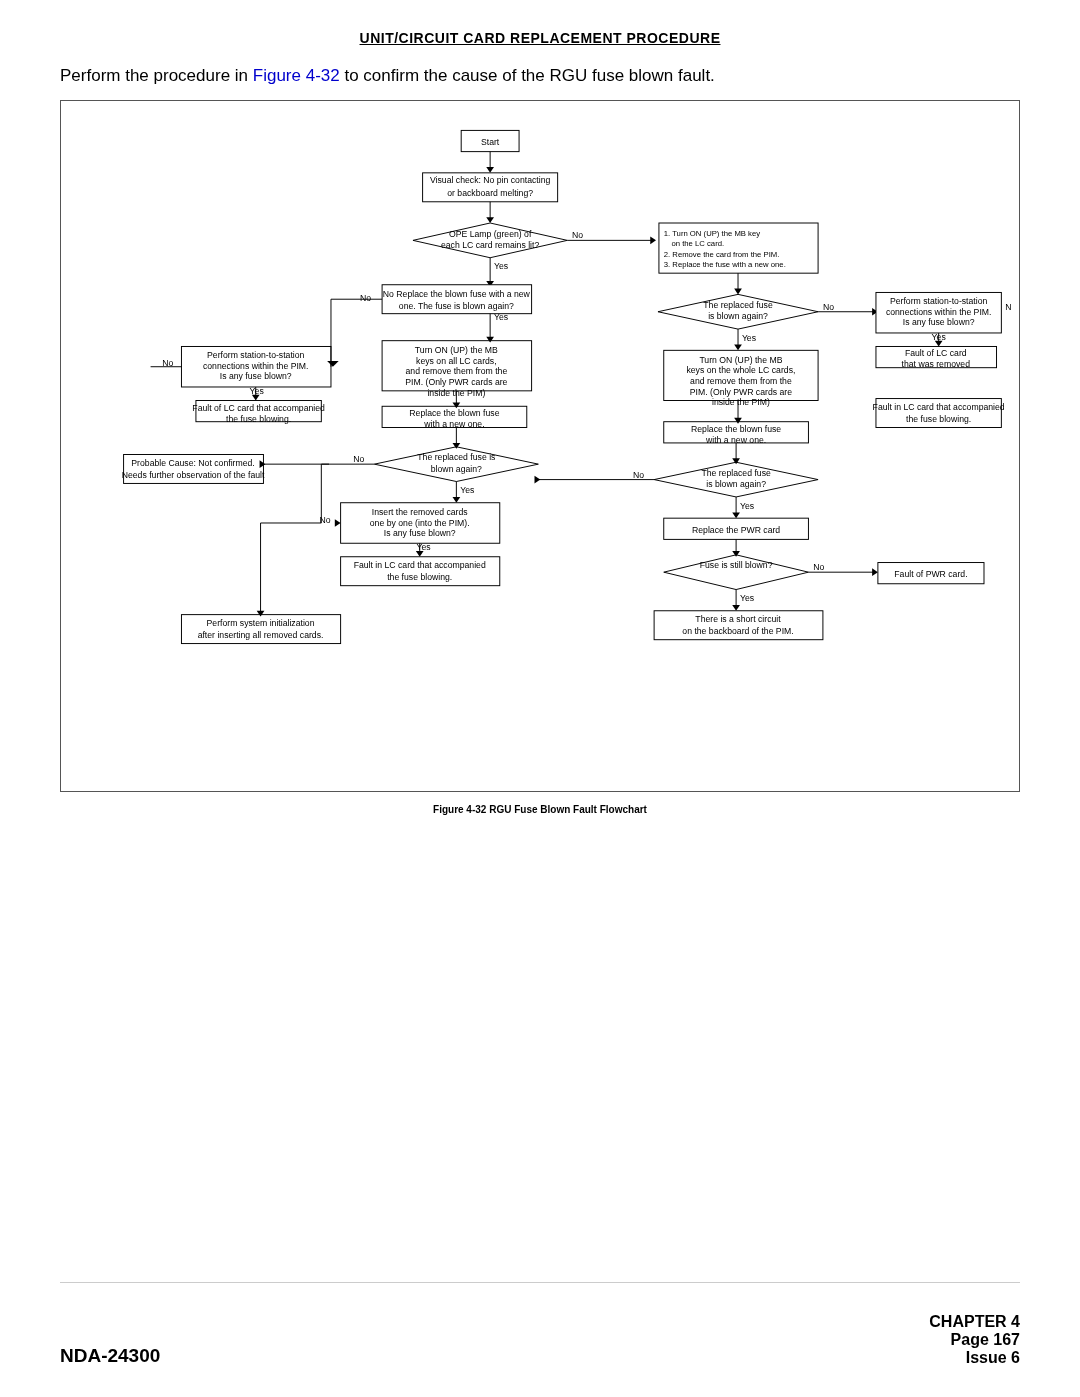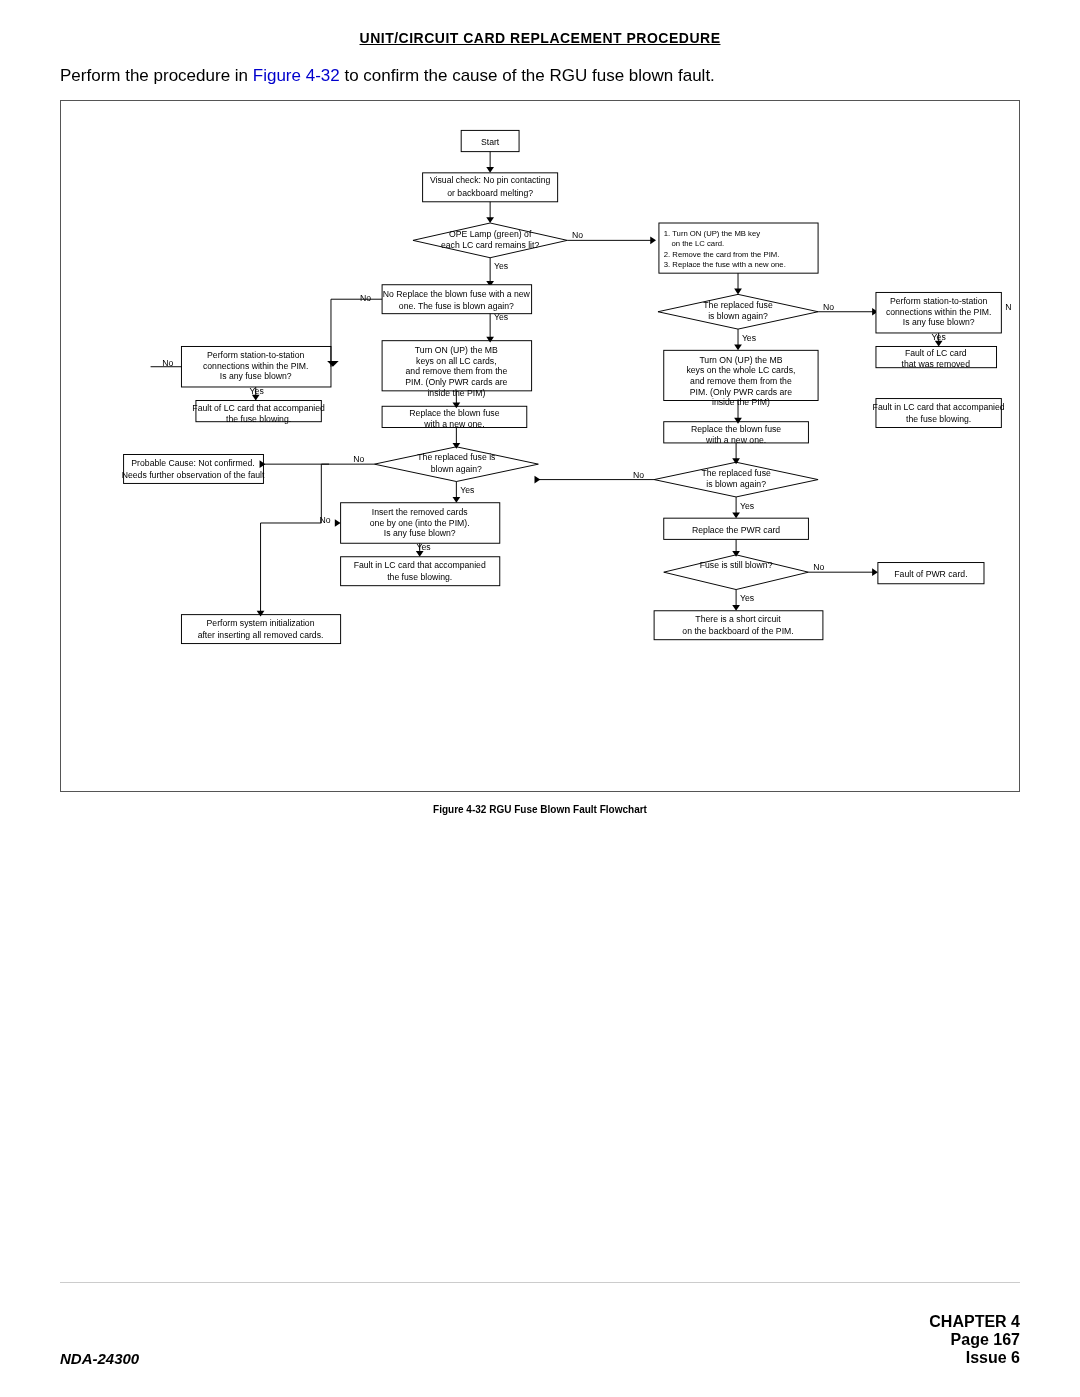--- a/index.html
+++ b/index.html
@@ -53,21 +53,21 @@
     .page-footer {
       margin-top: auto;
       padding-top: 30px;
       display: flex;
       justify-content: space-between;
       align-items: flex-end;
       border-top: 1px solid #ccc;
       font-size: 14px;
       font-weight: bold;
     }
-    .footer-left { font-size: 15px; font-weight: bold; font-style: italic; }
+    .footer-left { font-size: 19px; font-weight: bold; }
     .footer-right { text-align: right; font-size: 16px; }
 
     
     .flowchart-svg {
       width: 100%;
       height: 660px;
     }
     
     .fc-text { font-family: Arial, sans-serif; font-size: 9px; fill: #000; }
     .fc-text-sm { font-family: Arial, sans-serif; font-size: 8px; fill: #000; }

